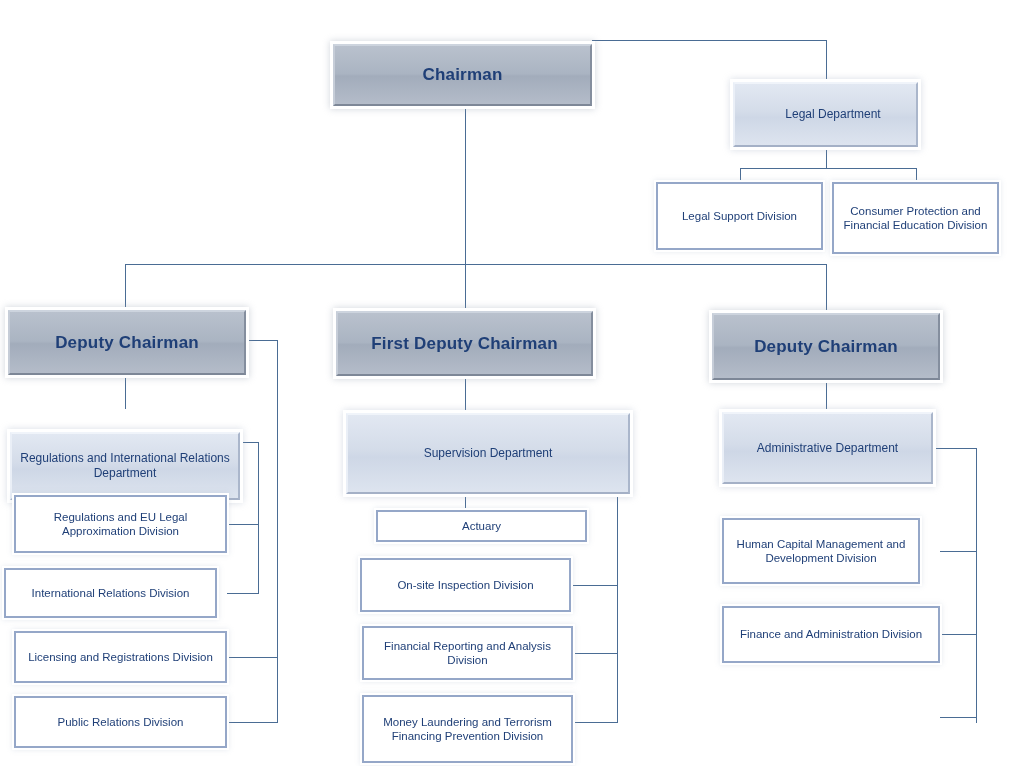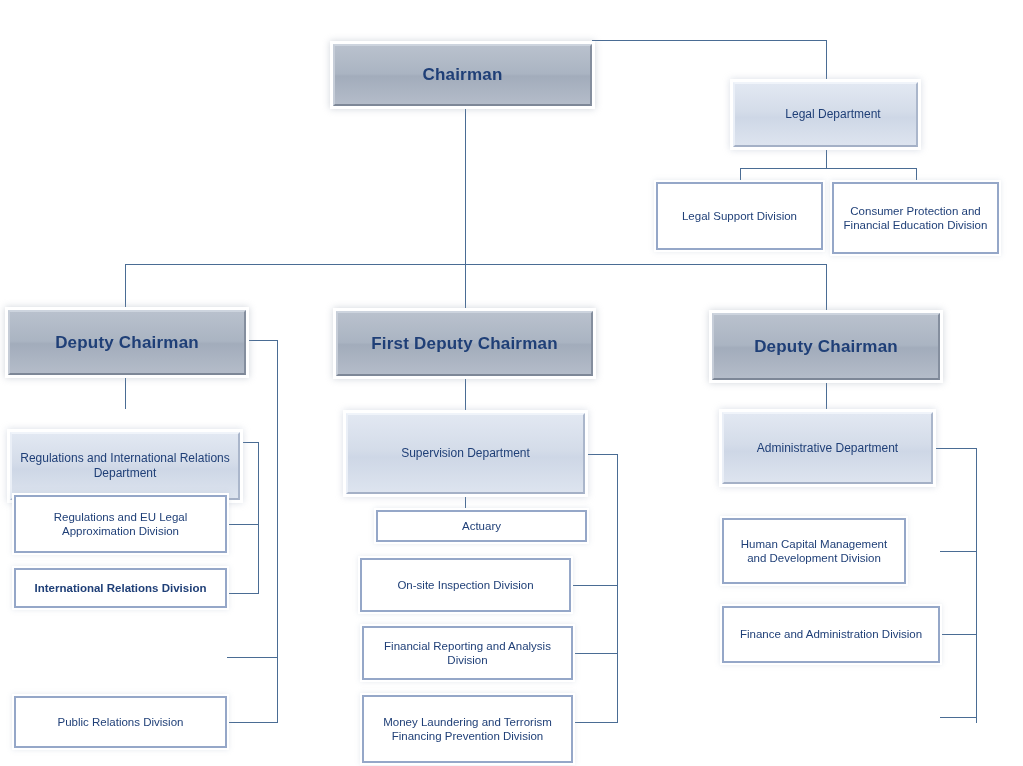--- a/index.html
+++ b/index.html
@@ -150,34 +150,37 @@
   </div>
 
   <div class="node dept" style="left:10px; top:432px; width:230px; height:68px;">
     <span class="label">Regulations and International Relations Department</span>
   </div>
 
   <div class="node div" style="left:14px; top:495px; width:213px; height:58px;">
     <span class="label">Regulations and EU Legal Approximation Division</span>
   </div>
 
-  <div class="node div" style="left:14px; top:568px; width:213px; height:40px;font-weight:bold;">
+  <div class="node div" style="left:4px; top:568px; width:213px; height:50px;">
     <span class="label">International Relations Division</span>
   </div>
 
+  <div class="node div" style="left:14px; top:631px; width:213px; height:52px;">
+    <span class="label">Licensing and Registrations Division</span>
+  </div>
 
   <div class="node div" style="left:14px; top:696px; width:213px; height:52px;">
     <span class="label">Public Relations Division</span>
   </div>
 
   <div class="node exec" style="left:336px; top:311px; width:257px; height:65px;">
     <span class="label">First Deputy Chairman</span>
   </div>
 
-  <div class="node dept" style="left:346px; top:413px; width:239px; height:81px;">
+  <div class="node dept" style="left:346px; top:413px; width:284px; height:81px;">
     <span class="label">Supervision Department</span>
   </div>
 
   <div class="node div" style="left:376px; top:510px; width:211px; height:32px;">
     <span class="label">Actuary</span>
   </div>
 
   <div class="node div" style="left:360px; top:558px; width:211px; height:54px;">
     <span class="label">On-site Inspection Division</span>
   </div>
@@ -191,21 +194,21 @@
   </div>
 
   <div class="node exec" style="left:712px; top:313px; width:228px; height:67px;">
     <span class="label">Deputy Chairman</span>
   </div>
 
   <div class="node dept" style="left:722px; top:412px; width:211px; height:72px;">
     <span class="label">Administrative Department</span>
   </div>
 
-  <div class="node div" style="left:722px; top:518px; width:184px; height:66px;">
+  <div class="node div" style="left:722px; top:518px; width:198px; height:66px;">
     <span class="label">Human Capital Management and Development Division</span>
   </div>
 
   <div class="node div" style="left:722px; top:606px; width:218px; height:57px;">
     <span class="label">Finance and Administration Division</span>
   </div>
 
 
 </div>
 

